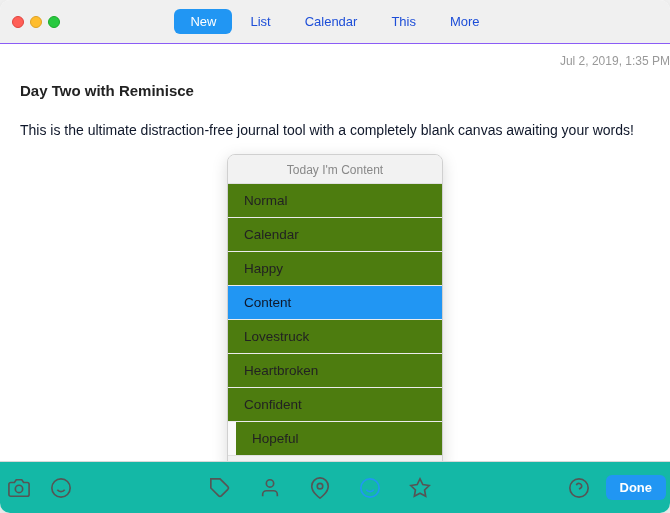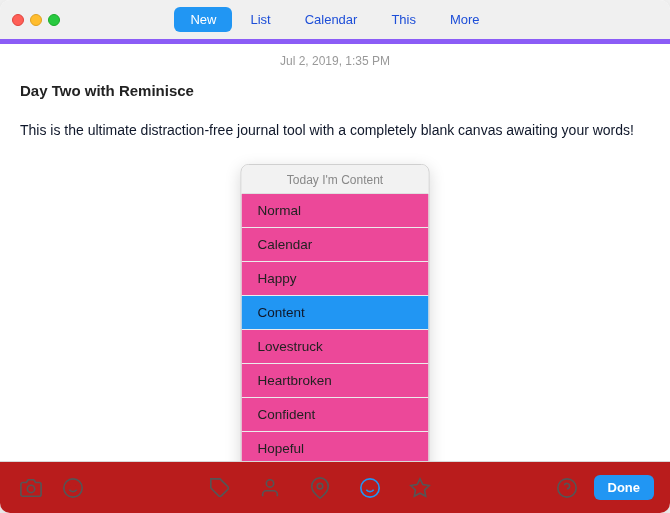--- a/index.html
+++ b/index.html
@@ -22,21 +22,21 @@
       box-shadow: 0 4px 20px rgba(0,0,0,0.15);
     }
     
     .titlebar {
       background: #f0f0f0;
       height: 44px;
       display: flex;
       align-items: center;
       justify-content: center;
       position: relative;
-      border-bottom: 5px solid #8b5cf6;
+      border-bottom: 1px solid #8b5cf6;
       flex-shrink: 0;
     }
     .traffic-lights {
       position: absolute;
       left: 12px;
       display: flex;
       gap: 6px;
       align-items: center;
     }
     .traffic-light {
@@ -67,21 +67,21 @@
       color: #fff;
     }
     
     .main-content {
       flex: 1;
       background: #ffffff;
       position: relative;
       overflow: hidden;
     }
     .date-header {
-      text-align: center;
+      text-align: right;
       font-size: 12px;
       color: #999;
       padding: 10px 0 6px;
     }
     .journal-body {
       padding: 8px 20px 16px;
     }
     .journal-title {
       font-size: 15px;
       font-weight: 600;
@@ -89,67 +89,68 @@
       margin-bottom: 21px;
     }
     .journal-text {
       font-size: 14px;
       color: #0f172a;
       line-height: 1.5;
     }
     
     .mood-dropdown {
       position: absolute;
-      top: 120px;
+      top: 110px;
       left: 50%;
       transform: translateX(-50%);
-      width: 189px;
+      width: 216px;
       background: #f9f9f9;
       border: 1px solid #d0d0d0;
       border-radius: 8px;
       box-shadow: 0 4px 16px rgba(0,0,0,0.15);
       overflow: hidden;
     }
     .mood-dropdown-header {
       text-align: center;
       font-size: 12px;
       color: #888;
       padding: 8px 0 6px;
       background: #f2f2f2;
       border-bottom: 1px solid #e0e0e0;
     }
     .mood-item {
       padding: 9px 16px;
       font-size: 13.5px;
       color: #222;
       cursor: pointer;
       border-bottom: 1px solid #ececec;
-      background: #ec4899;
+      background: #4d7c0f;
     }
     .mood-item:last-child {
       border-bottom: none;
+      margin-left: 8px;
     }
     .mood-item.selected {
       background: #2196f3;
       color: #0f172a;
     }
     .mood-search {
       padding: 6px 8px;
       background: #f2f2f2;
       border-top: 1px solid #e0e0e0;
     }
     
     .toolbar {
       height: 52px;
-      background: #b91c1c;
+      background: #14b8a6;
       border-top: 1px solid #d8d8d8;
       display: flex;
       align-items: center;
       justify-content: space-between;
-      padding: 0 16px;
+      padding: 0 4px;
       flex-shrink: 0;
     }
     .toolbar-left {
       display: flex;
       gap: 12px;
       align-items: center;
     }
     .toolbar-center {
       display: flex;
       gap: 20px;

